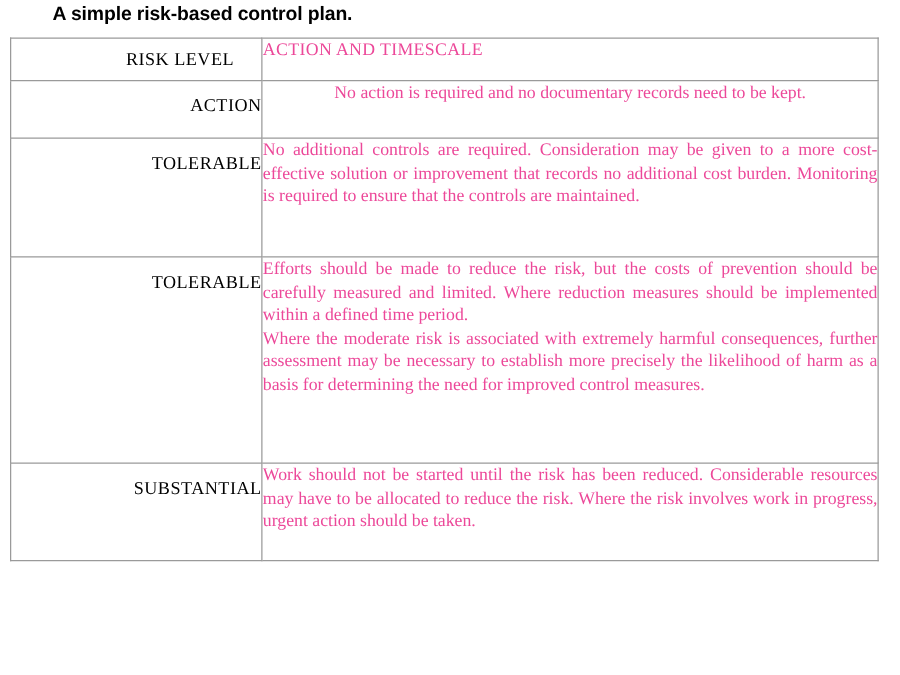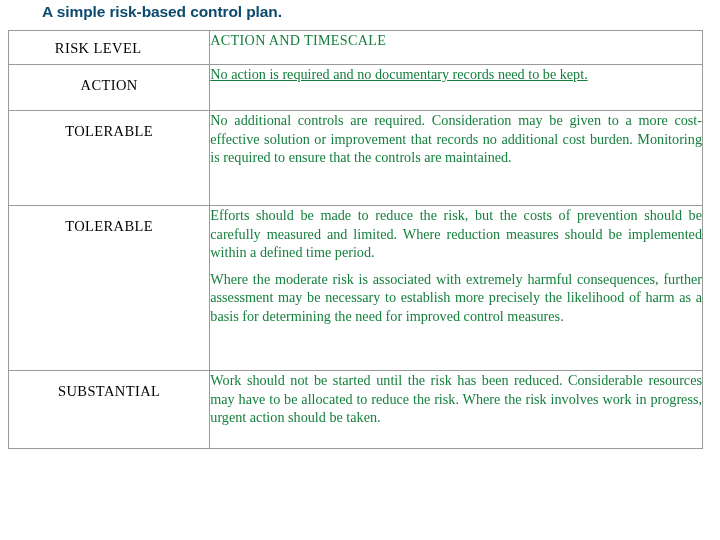--- a/index.html
+++ b/index.html
@@ -16,21 +16,21 @@
   }
 
   #page-title {
     position: absolute;
     left: 42px;
     top: 2px;
     font-family: "Liberation Sans", "DejaVu Sans", sans-serif;
     font-weight: bold;
     font-size: 15.5px;
     letter-spacing: -0.1px;
-    color: #0c4a6e;
+    color: #000000;
     white-space: nowrap;
     line-height: 20px;
   }
 
   #risk-table {
     position: absolute;
     left: 8px;
     top: 30px;
     width: 695px;
     border-collapse: collapse;
@@ -45,21 +45,21 @@
 
   .col-level {
     width: 201px;
   }
   .col-action {
     width: 492px;
   }
 
   
   .level-cell {
-    text-align: center;
+    text-align: right;
   }
   .level-text {
     display: block;
     font-size: 14.5px;
     line-height: 17px;
     color: #000000;
     letter-spacing: 0.4px;
     padding-top: 12px;
   }
   .level-text.header-level {
@@ -67,35 +67,34 @@
     padding-right: 22px;
   }
 
   
   .action-cell {
     padding: 9px 12px 8px 14px;
   }
   .action-text {
     font-size: 14.2px;
     line-height: 18.6px;
-    color: #15803d;
+    color: #ec4899;
     text-align: justify;
     text-justify: inter-word;
     margin: 0;
   }
   .action-text + .action-text {
-    margin-top: 8px;
+    margin-top: 0;
   }
   .action-text.header-action {
     text-align: left;
     letter-spacing: 0.3px;
   }
   .action-text.nojustify {
-    text-align: left;
-    text-decoration: underline;
+    text-align: center;
   }
 
   
   .row-header   td { height: 33px; }
   .row-trivial  td { height: 45px; }
   .row-tolerable td { height: 94px; }
   .row-moderate td { height: 164px; }
   .row-substantial td { height: 77px; }
   .row-intolerable td { height: 70px; }
 </style>

